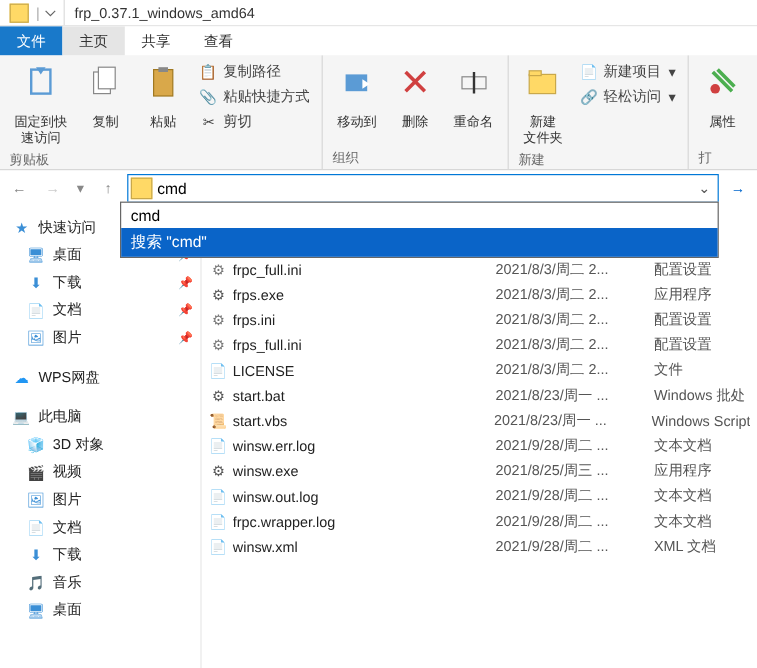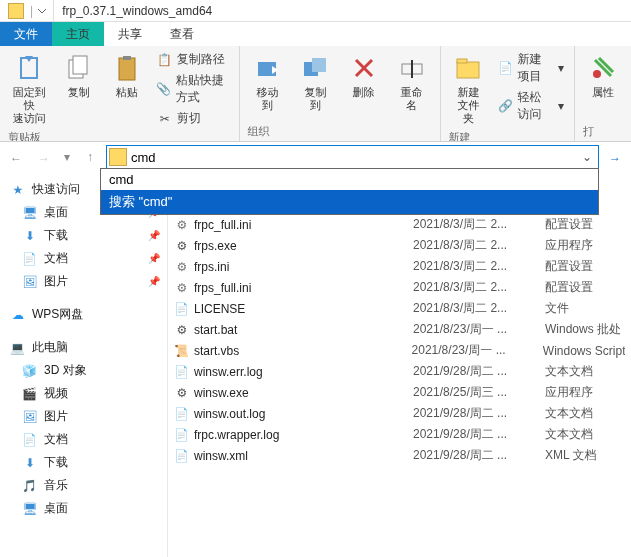--- a/index.html
+++ b/index.html
@@ -4,26 +4,26 @@
 <style>
 *{margin:0;padding:0;box-sizing:border-box;font-family:"Microsoft YaHei","Segoe UI",sans-serif;font-size:12px}
 body{background:#fff;width:631px;height:557px;overflow:hidden;position:relative}
 .titlebar{height:22px;background:#fff;display:flex;align-items:center;border-bottom:1px solid #e0e0e0}
 .titlebar .icon{width:16px;height:16px;margin:0 4px;background:#ffd966;border:1px solid #c9a84a}
 .titlebar .qat{display:flex;gap:2px;padding:0 4px;border-right:1px solid #ddd;height:100%;align-items:center}
 .titlebar .title{padding-left:8px;color:#333}
 .tabs{height:24px;display:flex;background:#fff}
 .tab{padding:4px 14px;color:#333;cursor:pointer}
 .tab.file{background:#1979ca;color:#fff}
-.tab.active{background:#14b8a6}
+.tab.active{background:#e5e5e5}
 .ribbon{height:96px;background:#f5f5f5;display:flex;border-bottom:1px solid #d0d0d0;overflow:hidden}
 .rgroup{border-right:1px solid #d8d8d8;padding:4px 8px 2px;display:flex;flex-direction:column;justify-content:space-between}
 .rgroup .body{display:flex;gap:8px;align-items:flex-start;flex:1}
 .rgroup .label{text-align:left;color:#666;font-size:11px;padding-top:2px}
-.rbtn{display:flex;flex-direction:column;align-items:center;gap:2px;padding:2px 4px;min-width:40px;cursor:pointer}
+.rbtn{display:flex;flex-direction:column;align-items:center;gap:12px;padding:2px 4px;min-width:40px;cursor:pointer}
 .rbtn .ico{width:32px;height:32px;display:flex;align-items:center;justify-content:center}
 .rbtn .txt{font-size:11px;text-align:center;line-height:1.2;color:#333}
 .rsmall{display:flex;flex-direction:column;gap:2px}
 .rsmall-item{display:flex;align-items:center;gap:4px;font-size:11px;color:#444;padding:1px 2px;cursor:pointer}
 .rsmall-item .sico{width:16px;height:16px;display:flex;align-items:center;justify-content:center}
 .addrbar{height:30px;display:flex;align-items:center;padding:2px 4px;gap:4px;background:#fff;position:relative}
 .navbtn{width:24px;height:24px;display:flex;align-items:center;justify-content:center;color:#888;cursor:pointer}
 .addrbox{flex:1;height:24px;border:1px solid #0078d7;display:flex;align-items:center;padding:0 2px;position:relative}
 .addrbox .fico{width:18px;height:18px;background:#ffd966;border:1px solid #c9a84a;margin-right:4px}
 .addrbox input{border:none;outline:none;flex:1;font-size:13px}
@@ -124,29 +124,20 @@
             <svg width="28" height="28">
               <rect x="4" y="8" width="18" height="14" fill="#5b9bd5"></rect>
               <path d="M18 12l6 4-6 4" fill="#fff"></path>
             </svg>
           </div>
         <div class="txt">移动到</div>
       </div>
       <div class="rbtn">
         <div class="ico">
             <svg width="28" height="28">
-              <rect x="2" y="8" width="14" height="14" fill="#5b9bd5"></rect>
-              <rect x="10" y="4" width="14" height="14" fill="#9cc4e4"></rect>
-            </svg>
-          </div>
-        <div class="txt">复制到</div>
-      </div>
-      <div class="rbtn">
-        <div class="ico">
-            <svg width="28" height="28">
               <path d="M6 6l16 16M22 6L6 22" stroke="#d04040" stroke-width="3"></path>
             </svg>
           </div>
         <div class="txt">删除</div>
       </div>
       <div class="rbtn">
         <div class="ico">
             <svg width="28" height="28">
               <rect x="4" y="10" width="20" height="10" fill="none" stroke="#888"></rect>
               <line x1="14" y1="6" x2="14" y2="24" stroke="#333" stroke-width="2"></line>

